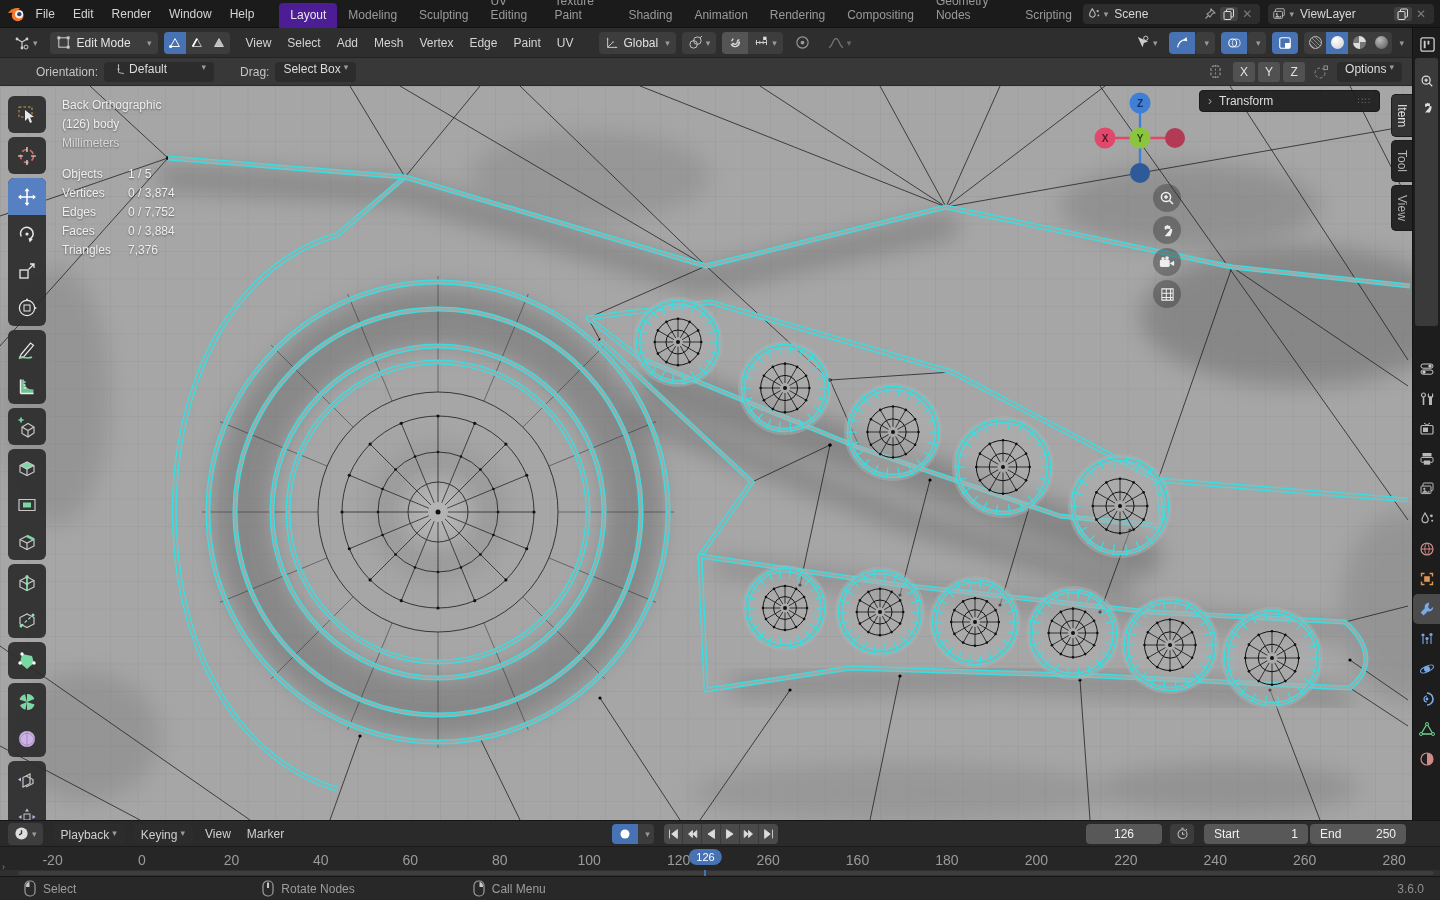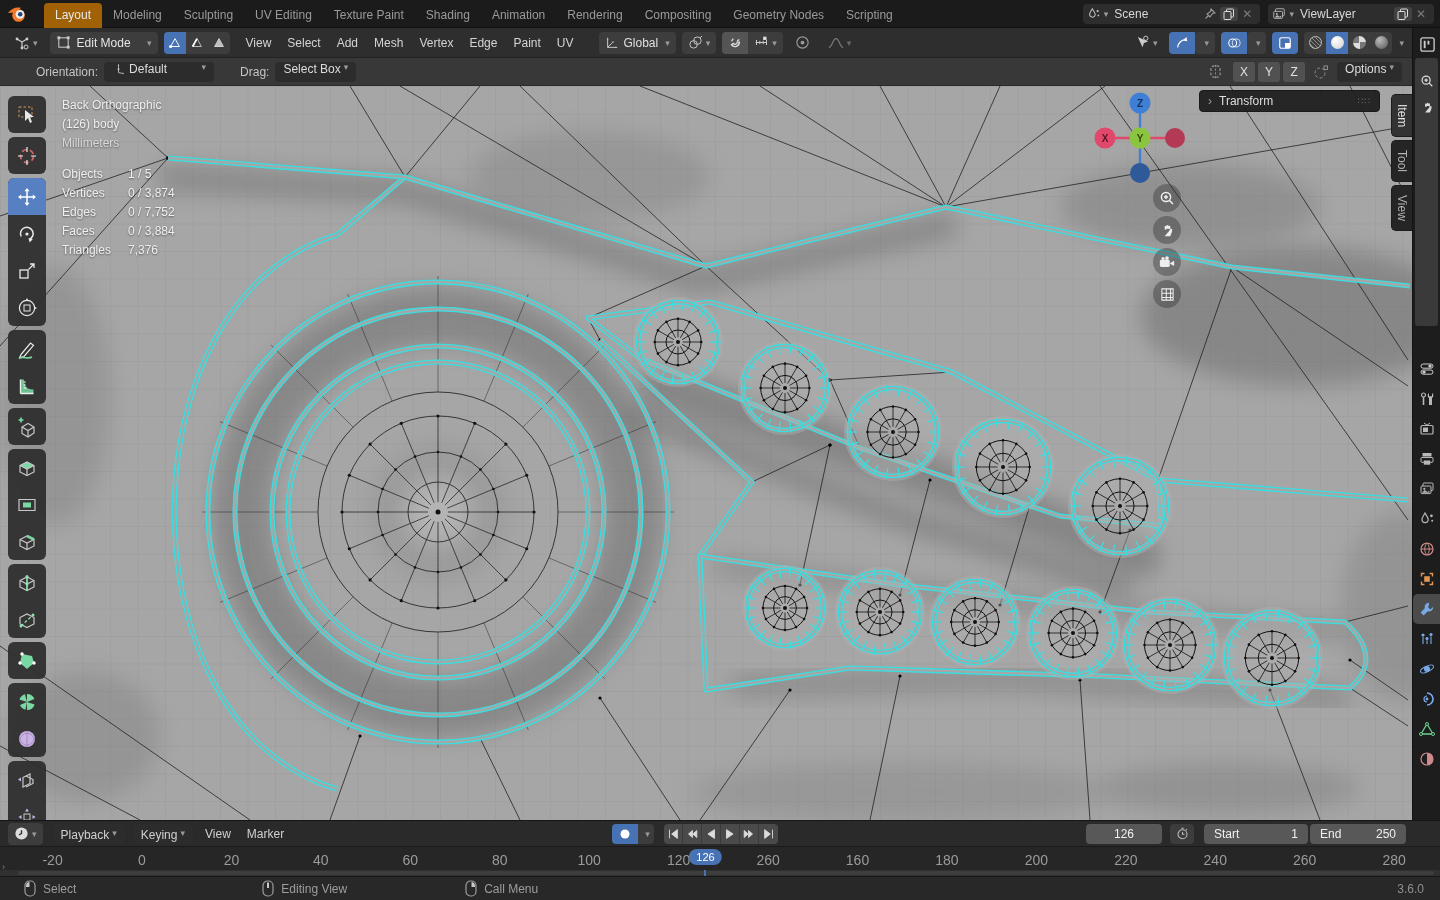--- a/index.html
+++ b/index.html
@@ -5,21 +5,21 @@
   * { margin:0; padding:0; box-sizing:border-box; }
   html,body { width:1440px; height:900px; overflow:hidden; background:#1b1b1b;
     font-family:"Liberation Sans", sans-serif; font-size:12px; color:#cfcfcf; }
   .row { display:flex; align-items:center; }
 
   
   #topbar { height:28px; background:#1b1b1b; display:flex; align-items:center; padding:0 6px; border-bottom:1px solid #101010; }
   #topbar .menu { padding:4px 9px; color:#d4d4d4; border-radius:3px; }
   #workspace-tabs { display:flex; margin-left:16px; align-items:flex-end; height:28px; }
   #workspace-tabs .tab { padding:5px 11px 6px; color:#9a9a9a; border-radius:4px 4px 0 0; }
-  #workspace-tabs .tab.active { background:#a16207; color:#e8e8e8; }
+  #workspace-tabs .tab.active { background:#4c1d95; color:#e8e8e8; }
   .idblock { display:flex; align-items:center; background:#2d2d2d; border-radius:4px; height:20px; padding:0 4px; margin-left:8px; }
   .idblock .txt { color:#d8d8d8; padding:0 6px; min-width:96px; }
   .idblock .seg { background:#424242; border-radius:3px; padding:1px 3px; margin-left:4px; display:flex; }
   .dim { color:#7c7c7c; }
   .chev { color:#9a9a9a; font-size:9px; margin-left:3px; }
 
   
   #vheader { height:30px; background:#2e2e2e; display:flex; align-items:center; padding:0 8px; border-bottom:1px solid #222; }
   #vheader .menu { padding:5px 8px; color:#d4d4d4; }
   .hbtn { display:flex; align-items:center; background:#3d3d3d; border-radius:4px; height:22px; padding:0 6px; margin-right:6px; }
@@ -106,20 +106,27 @@
 </head>
 <body>
 
 <div id="topbar">
   <svg width="22" height="22" viewBox="0 0 22 22">
     <path d="M2 10c3-4.5 9-6.5 13-5l-6 4.5Z" fill="#f5792a"></path>
     <circle cx="12.5" cy="12.5" r="6.3" fill="#f5792a"></circle>
     <circle cx="14" cy="11.3" r="4.4" fill="#eee"></circle>
     <circle cx="14.2" cy="11.2" r="2.3" fill="#26456f"></circle>
   </svg>
+  <div id="topbar-menus" class="row">
+      <span class="menu">File</span>
+      <span class="menu">Edit</span>
+      <span class="menu">Render</span>
+      <span class="menu">Window</span>
+      <span class="menu">Help</span>
+    </div>
   <div id="workspace-tabs">
       <span class="tab active">Layout</span>
       <span class="tab">Modeling</span>
       <span class="tab">Sculpting</span>
       <span class="tab">UV Editing</span>
       <span class="tab">Texture Paint</span>
       <span class="tab">Shading</span>
       <span class="tab">Animation</span>
       <span class="tab">Rendering</span>
       <span class="tab">Compositing</span>
@@ -1585,21 +1592,21 @@
         <rect x="1" y="1" width="10" height="15" rx="4.5" fill="none" stroke="#9d9d9d" stroke-width="1.2"></rect>
         <path d="M2 7V5.5A4 4 0 0 1 5.5 2V7Z" fill="#c8c8c8"></path>
       </svg>
       <span>Select</span>
     </span>
     <span class="sitem" id="s2">
       <svg width="12" height="17" viewBox="0 0 12 17">
         <rect x="1" y="1" width="10" height="15" rx="4.5" fill="none" stroke="#9d9d9d" stroke-width="1.2"></rect>
         <path d="M5 2.5h2V8H5Z" fill="#c8c8c8"></path>
       </svg>
-      <span>Editing View</span>
+      <span>Rotate Nodes</span>
     </span>
     <span class="sitem" id="s3">
       <svg width="12" height="17" viewBox="0 0 12 17">
         <rect x="1" y="1" width="10" height="15" rx="4.5" fill="none" stroke="#9d9d9d" stroke-width="1.2"></rect>
         <path d="M10 7V5.5A4 4 0 0 0 6.5 2V7Z" fill="#c8c8c8"></path>
       </svg>
       <span>Call Menu</span>
     </span>
     <span id="version" style="order:9">3.6.0</span>
 </div>

